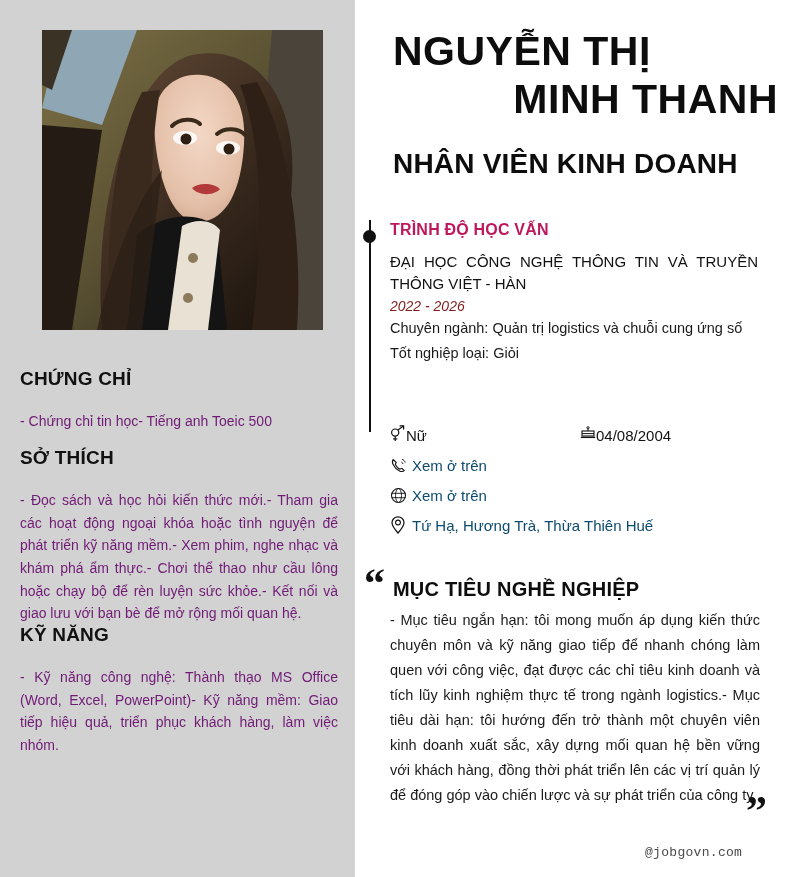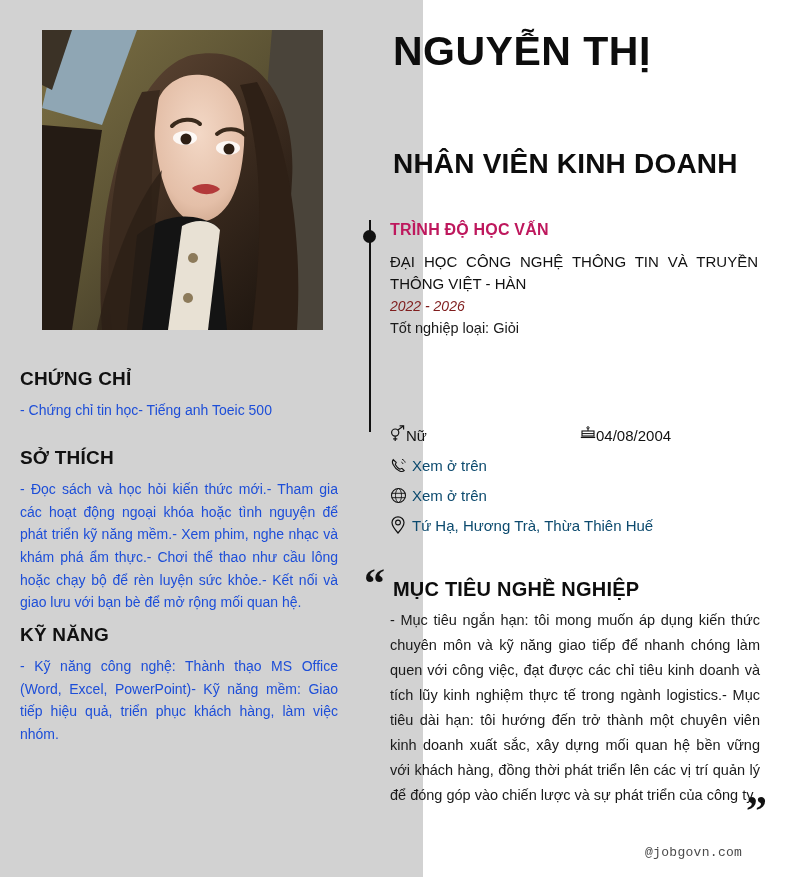--- a/index.html
+++ b/index.html
@@ -15,21 +15,21 @@
     position: relative;
     width: 790px;
     height: 877px;
     background: #ffffff;
   }
 
   
   .sidebar {
     position: absolute;
     left: 0; top: 0;
-    width: 423px;
+    width: 355px;
     height: 877px;
     background: #d2d2d2;
     padding: 0 20px;
   }
   .photo-frame {
     position: absolute;
     left: 42px; top: 30px;
     width: 281px; height: 300px;
     overflow: hidden;
     background: #2b2520;
@@ -40,23 +40,23 @@
   .sb-heading {
     font-size: 19px;
     font-weight: bold;
     letter-spacing: 0.2px;
     color: #111111;
     line-height: 1.15;
   }
   .sb-body {
     font-size: 14px;
     line-height: 1.62;
-    color: #1d4ed8;
+    color: #701a75;
     text-align: justify;
-    margin-top: 9px;
+    margin-top: 20px;
   }
   .sb-body.nojustify { text-align: left; }
 
   
   .main {
     position: absolute;
     left: 355px; top: 0;
     width: 435px; height: 728px;
     padding: 0;
   }
@@ -262,31 +262,33 @@
     <div class="sb-section" style="top:624px;">
       <div class="sb-heading">KỸ NĂNG</div>
       <div class="sb-body">- Kỹ năng công nghệ: Thành thạo MS Office (Word, Excel, PowerPoint)- Kỹ năng mềm: Giao tiếp hiệu quả, triển phục khách hàng, làm việc nhóm.</div>
     </div>
   </div>
 
   <div class="main">
 
     <div class="name-block">
       <div class="name-line">NGUYỄN THỊ</div>
+      <div class="name-line name-line-2">MINH THANH</div>
     </div>
     <div class="job-title">NHÂN VIÊN KINH DOANH</div>
   </div>
 
   <div class="timeline-line"></div>
   <div class="timeline-dot"></div>
 
   <div class="edu-block">
     <div class="sec-heading">TRÌNH ĐỘ HỌC VẤN</div>
     <div class="edu-school">ĐẠI HỌC CÔNG NGHỆ THÔNG TIN VÀ TRUYỀN THÔNG VIỆT - HÀN</div>
     <div class="edu-years">2022 - 2026</div>
+    <div class="edu-line">Chuyên ngành: Quản trị logistics và chuỗi cung ứng số</div>
     <div class="edu-line">Tốt nghiệp loại: Giỏi</div>
   </div>
 
   <div class="contact">
 
     <div class="c-pair">
       <div class="col1">
         <span class="ic">
           <svg width="16" height="17" viewBox="0 0 16 17">
             <circle cx="5.2" cy="7.6" r="3.6" fill="none" stroke="#111" stroke-width="1.2"></circle>

